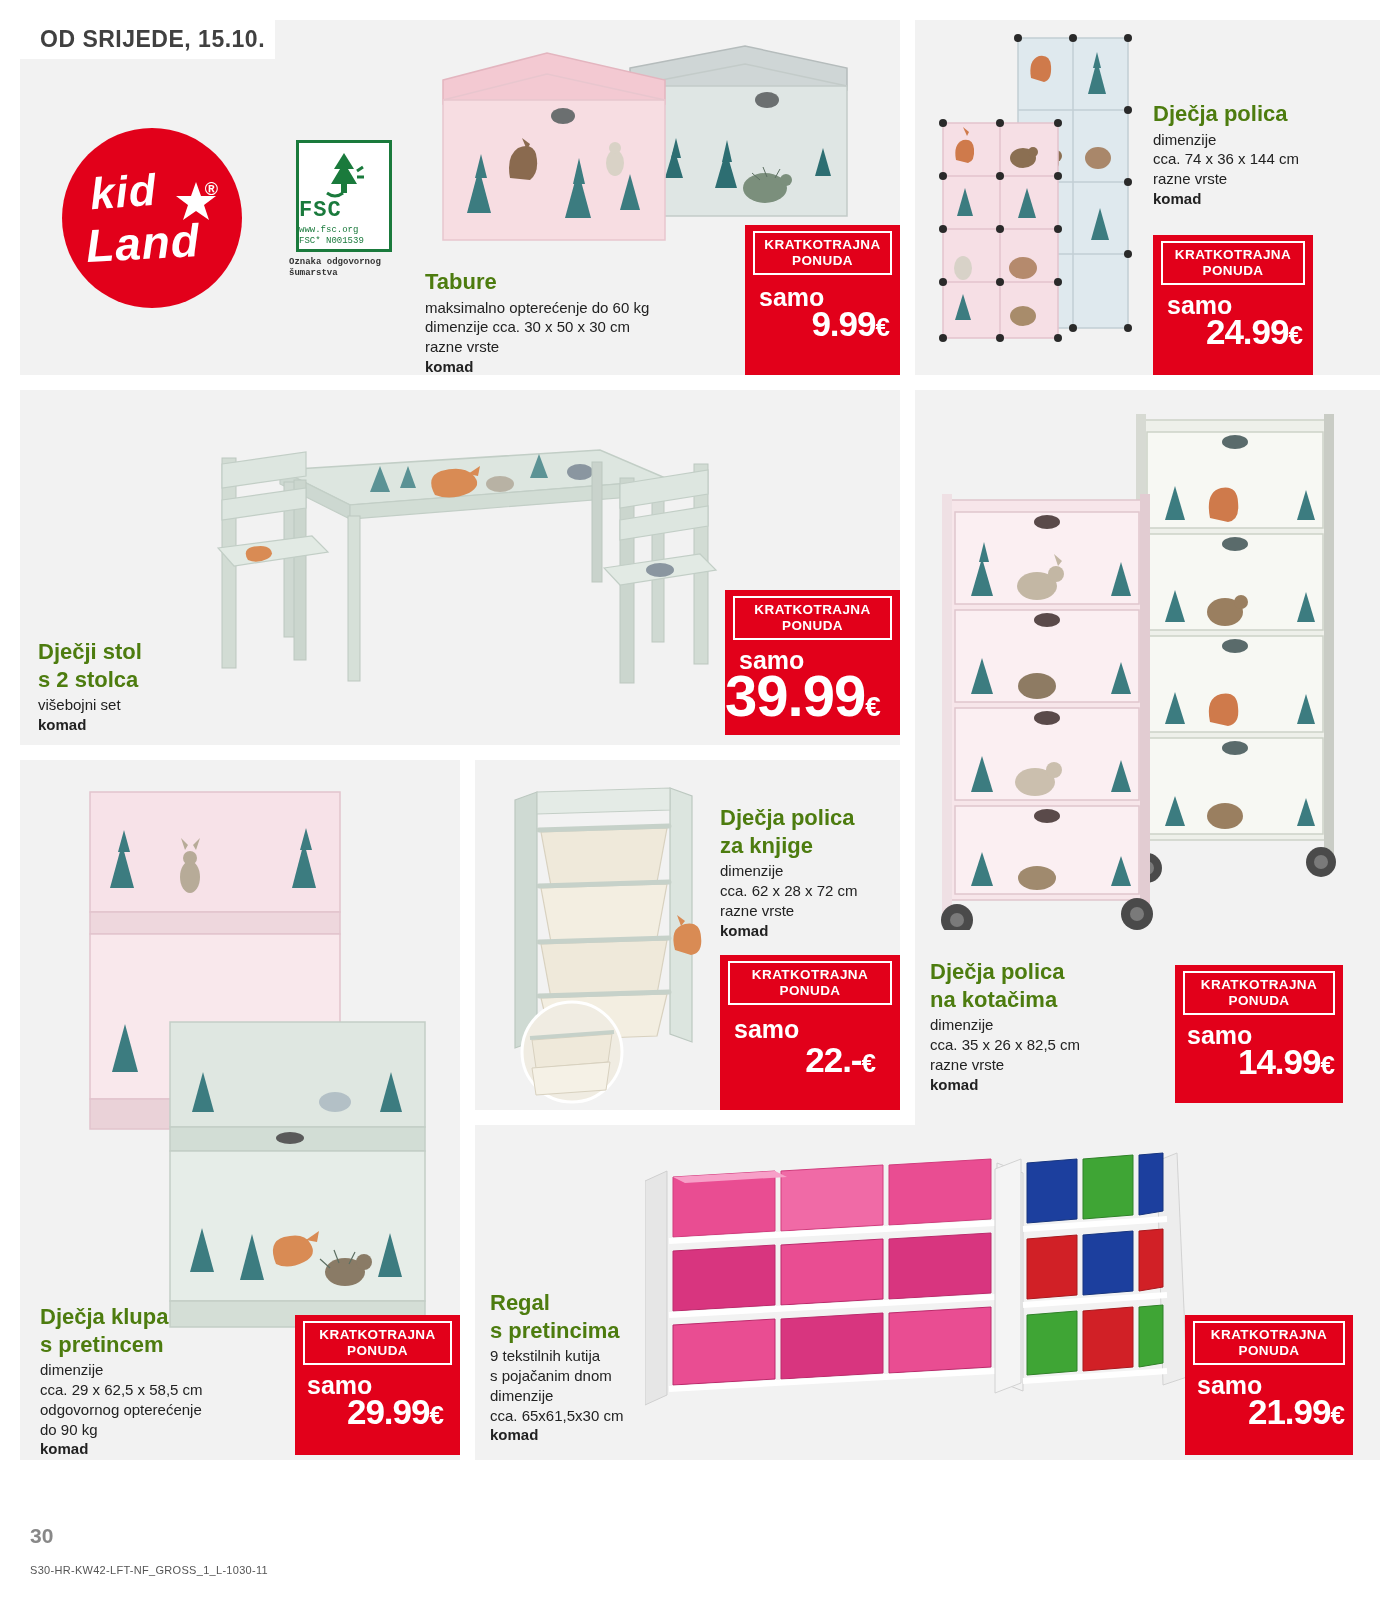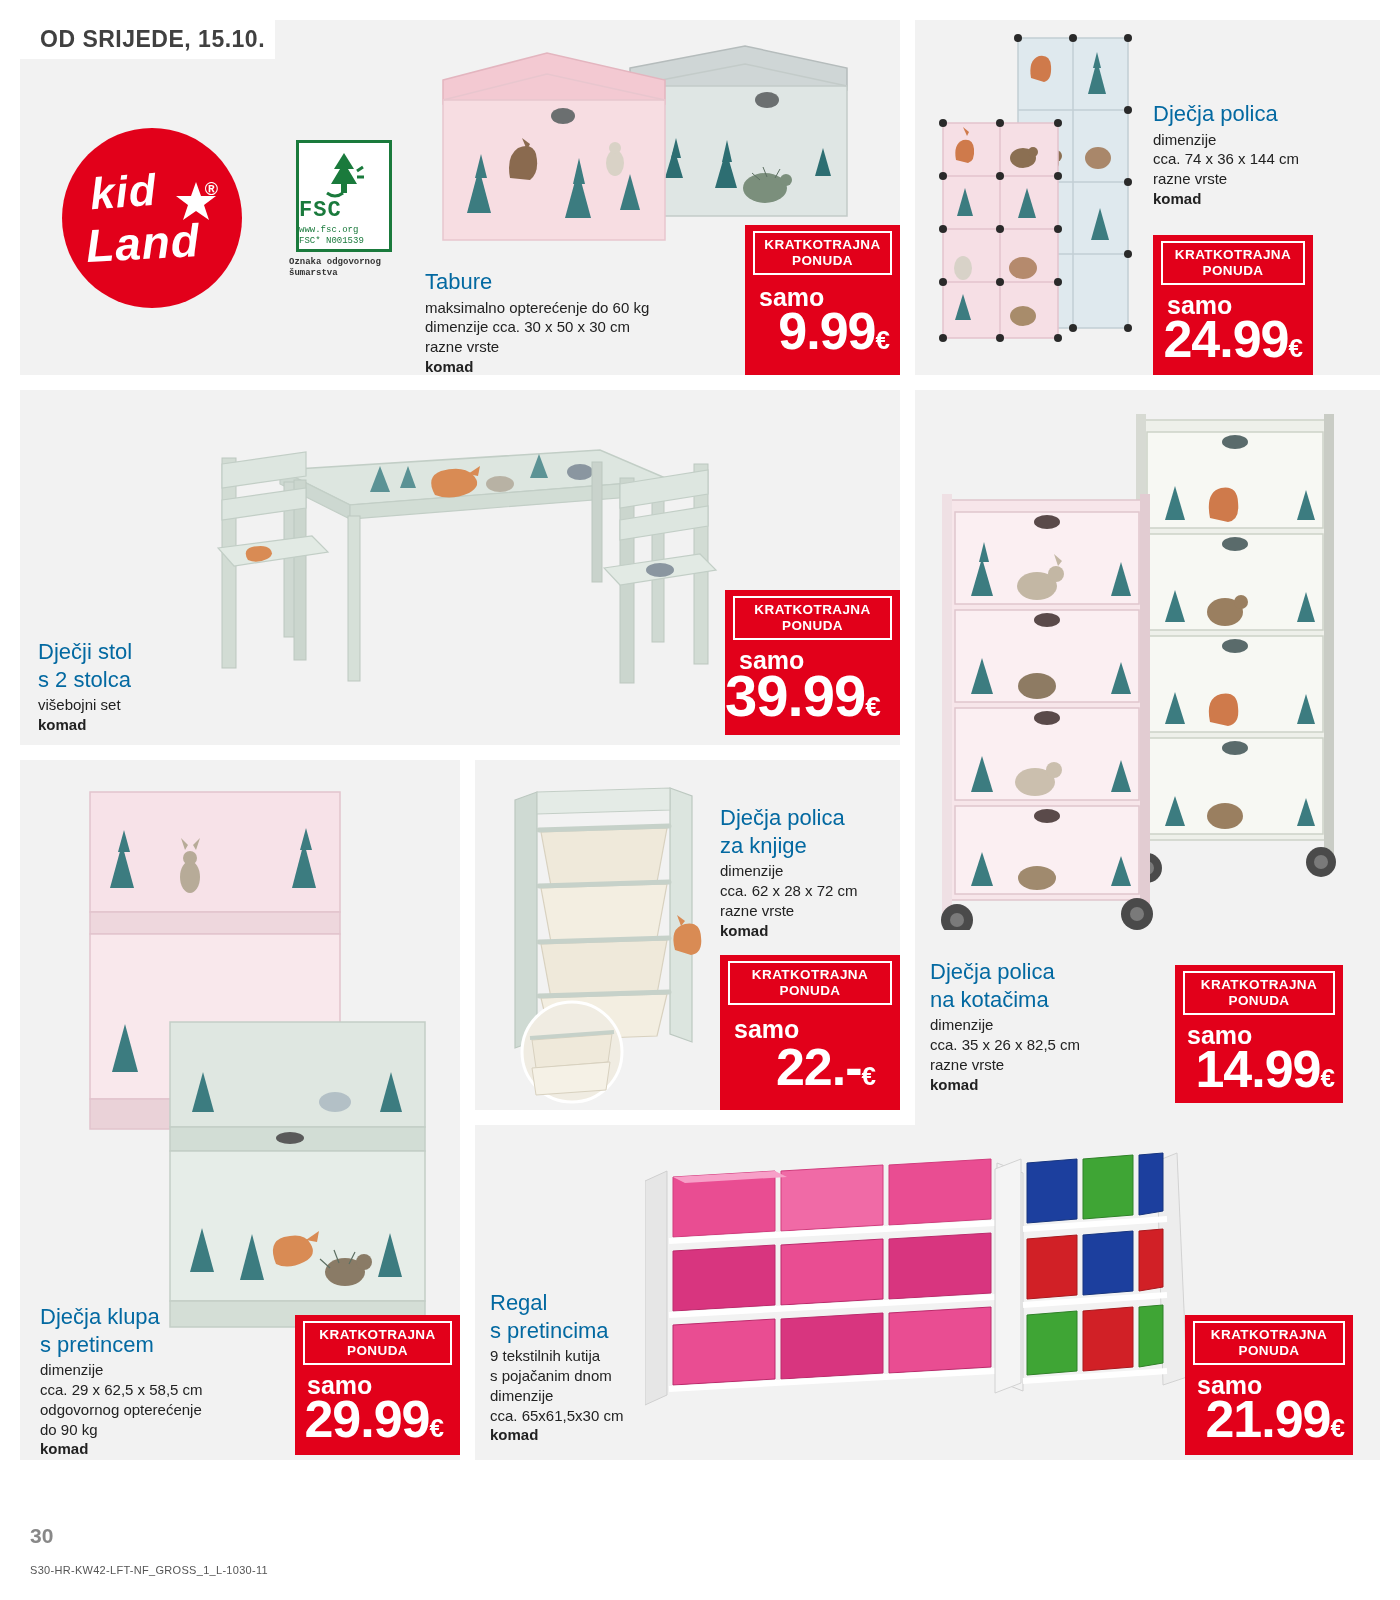--- a/index.html
+++ b/index.html
@@ -117,23 +117,23 @@
     margin-top: 5px;
     font-size: 9px;
     color: #333;
     line-height: 1.2;
     font-weight: bold;
   }
 
   
   .ptitle {
     font-size: 22px;
-    font-weight: normal;
+    font-weight: bold;
     line-height: 1.12;
-    color: #0369a1;
+    color: #4d7c0f;
     margin: 0 0 3px 0;
   }
   .pdesc {
     font-size: 15px;
     line-height: 1.32;
     color: #222;
   }
   .pdesc .b { font-weight: bold; }
 
   
@@ -161,21 +161,21 @@
     line-height: 1;
     padding: 8px 0 0 4px;
   }
   .pricerow {
     text-align: right;
     color: #fff;
     line-height: 0.92;
     padding-right: 4px;
   }
   .pricenum {
-    font-size: 52px;
+    font-size: 35px;
     font-weight: bold;
     letter-spacing: -1px;
   }
   .pricecur {
     font-size: 26px;
     font-weight: bold;
     vertical-align: baseline;
   }
   .price-big .pricenum { font-size: 58px; }
   .price-big .pricecur { font-size: 28px; }

